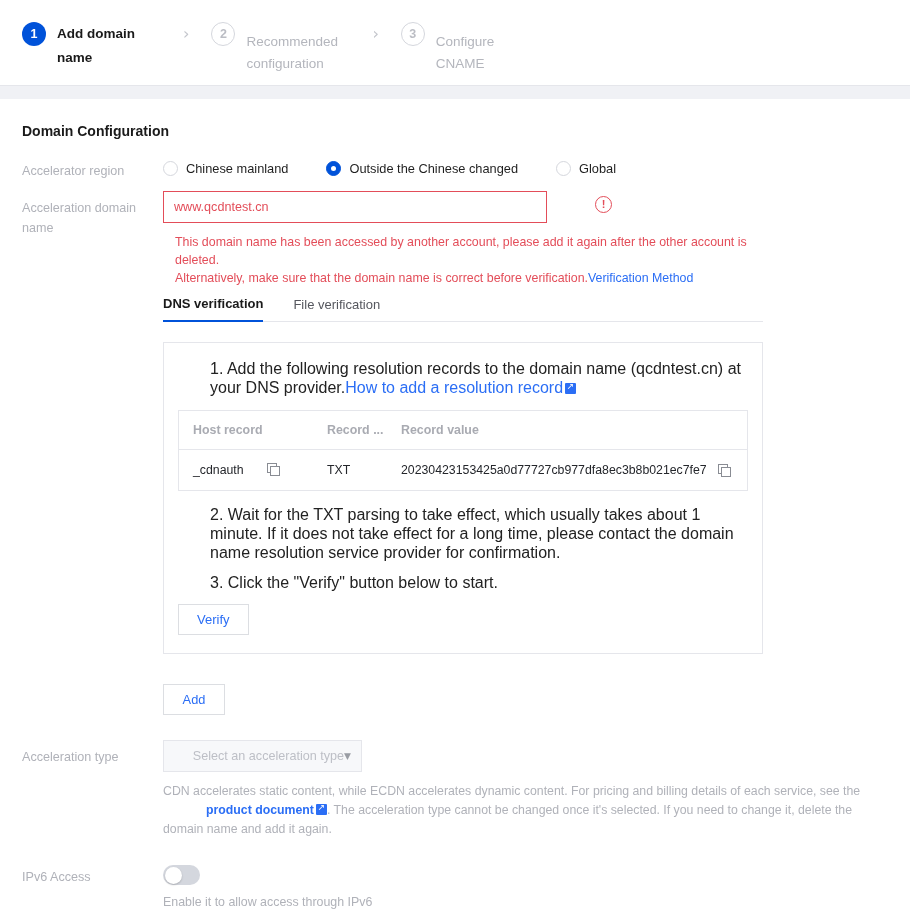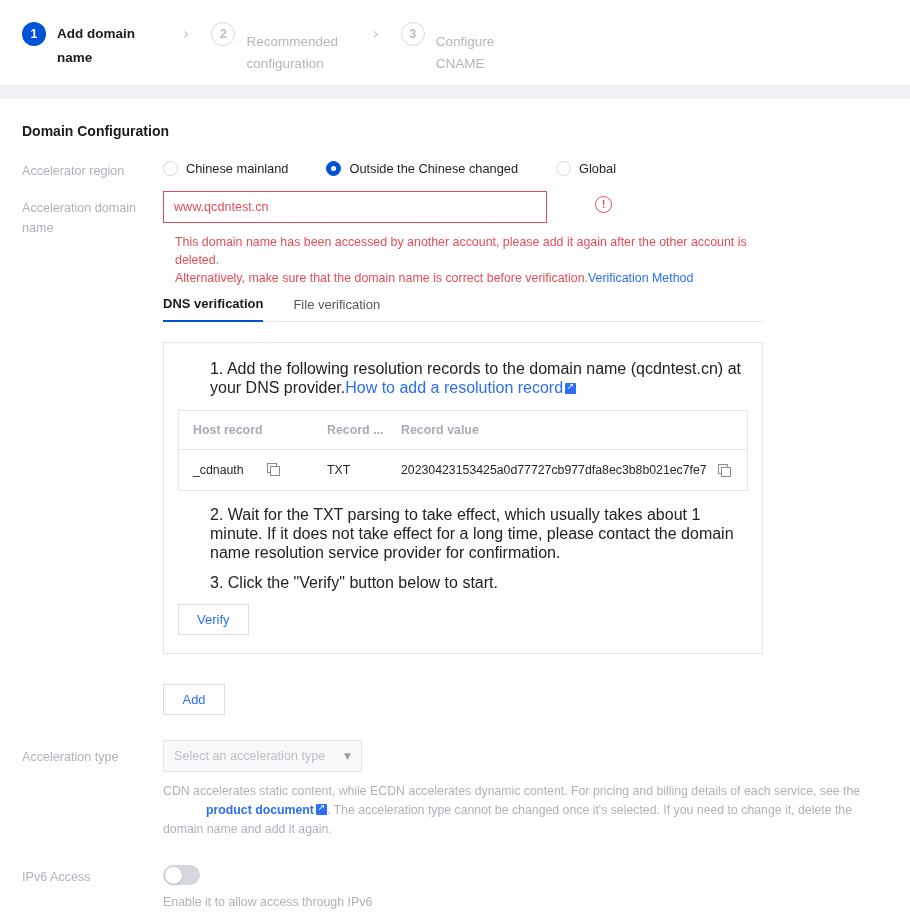--- a/index.html
+++ b/index.html
@@ -154,21 +154,21 @@
   }
   .btn-add {
     margin-top: 0; display: inline-flex; align-items: center; justify-content: center;
     height: 31px; width: 62px; border: 1px solid #dcdee2; background: #fff;
     color: #2b6ef5; font-size: 12.8px; cursor: pointer;
   }
 
   
   .select {
     width: 199px; height: 32px; border: 1px solid #e5e6eb; background: #f7f8fa;
-    display: flex; align-items: center; justify-content: space-between;
+    display: flex; align-items: center; justify-content: flex-end;
     padding: 0 10px; font-size: 12.6px; color: #bdbfc6; cursor: pointer;
   }
   .caret { font-size: 9px; color: #9a9da4; font-family: "DejaVu Sans", sans-serif; }
   .helper {
     margin-top: 10px; font-size: 12.3px; color: #b0b2b9; line-height: 19px;
     width: 705px;
   }
   .helper .link { font-weight: bold; padding-left: 43px; }
 
   

